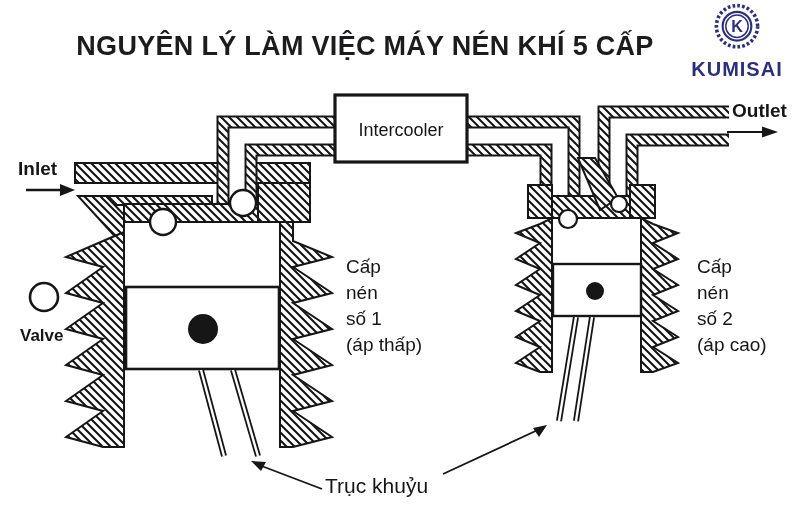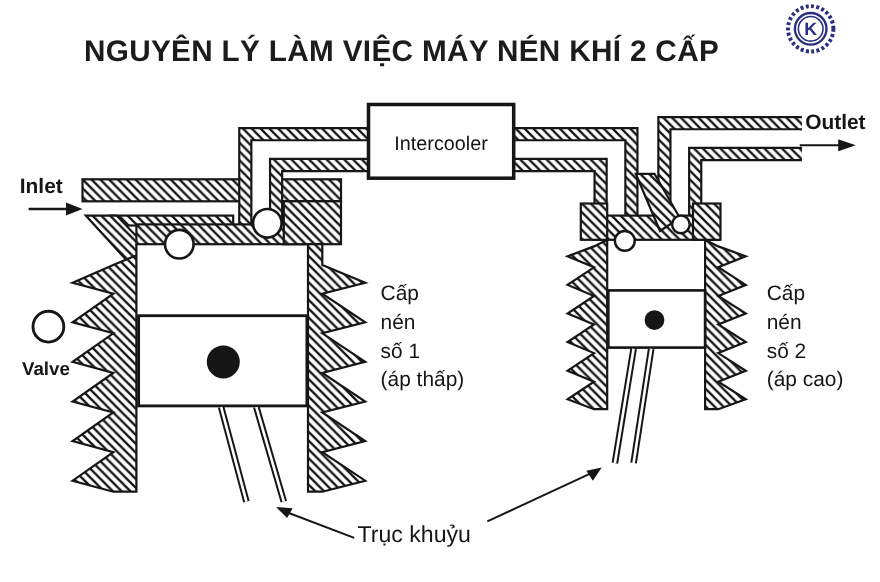--- a/index.html
+++ b/index.html
@@ -21,30 +21,31 @@
   svg text{font-family:"Liberation Sans",sans-serif;fill:#161616;}
   .lbl{font-size:19px;}
   .lbl-b{font-size:19px;font-weight:700;}
   .lbl-s{font-size:17px;font-weight:700;}
   .lbl-ic{font-size:18px;}
   .lbl-crank{font-size:21px;}
 </style>
 </head>
 <body>
 
-<div class="title">NGUYÊN LÝ LÀM VIỆC MÁY NÉN KHÍ 2 CẤP</div>
+<div class="title">NGUYÊN LÝ LÀM VIỆC MÁY NÉN KHÍ 5 CẤP</div>
 
 <div class="logo">
   <svg width="54" height="52" viewBox="0 0 60 58">
     <circle cx="30" cy="27" r="23" fill="none" stroke="#2b2f82" stroke-width="4" stroke-dasharray="3 2.4"></circle>
     <circle cx="30" cy="27" r="18" fill="#ffffff" stroke="none"></circle>
     <circle cx="30" cy="27" r="16" fill="#ffffff" stroke="#2b2f82" stroke-width="2.4"></circle>
     <circle cx="30" cy="27" r="12.5" fill="none" stroke="#2b2f82" stroke-width="1.6"></circle>
     <text x="30" y="33.5" text-anchor="middle" style="font-size:18px;font-weight:700;fill:#2b2f82;">K</text>
   </svg>
+  <div class="brand">KUMISAI</div>
 </div>
 
 <svg width="800" height="529" viewBox="0 0 800 529" style="position:absolute;left:0;top:0;">
   <defs>
     <pattern id="hx" width="8" height="8" patternUnits="userSpaceOnUse">
       <rect width="8" height="8" fill="#ffffff"></rect>
       <path d="M-2,6 l4,4 M0,0 l8,8 M6,-2 l4,4" stroke="#161616" stroke-width="2.1"></path>
     </pattern>
   </defs>
 

